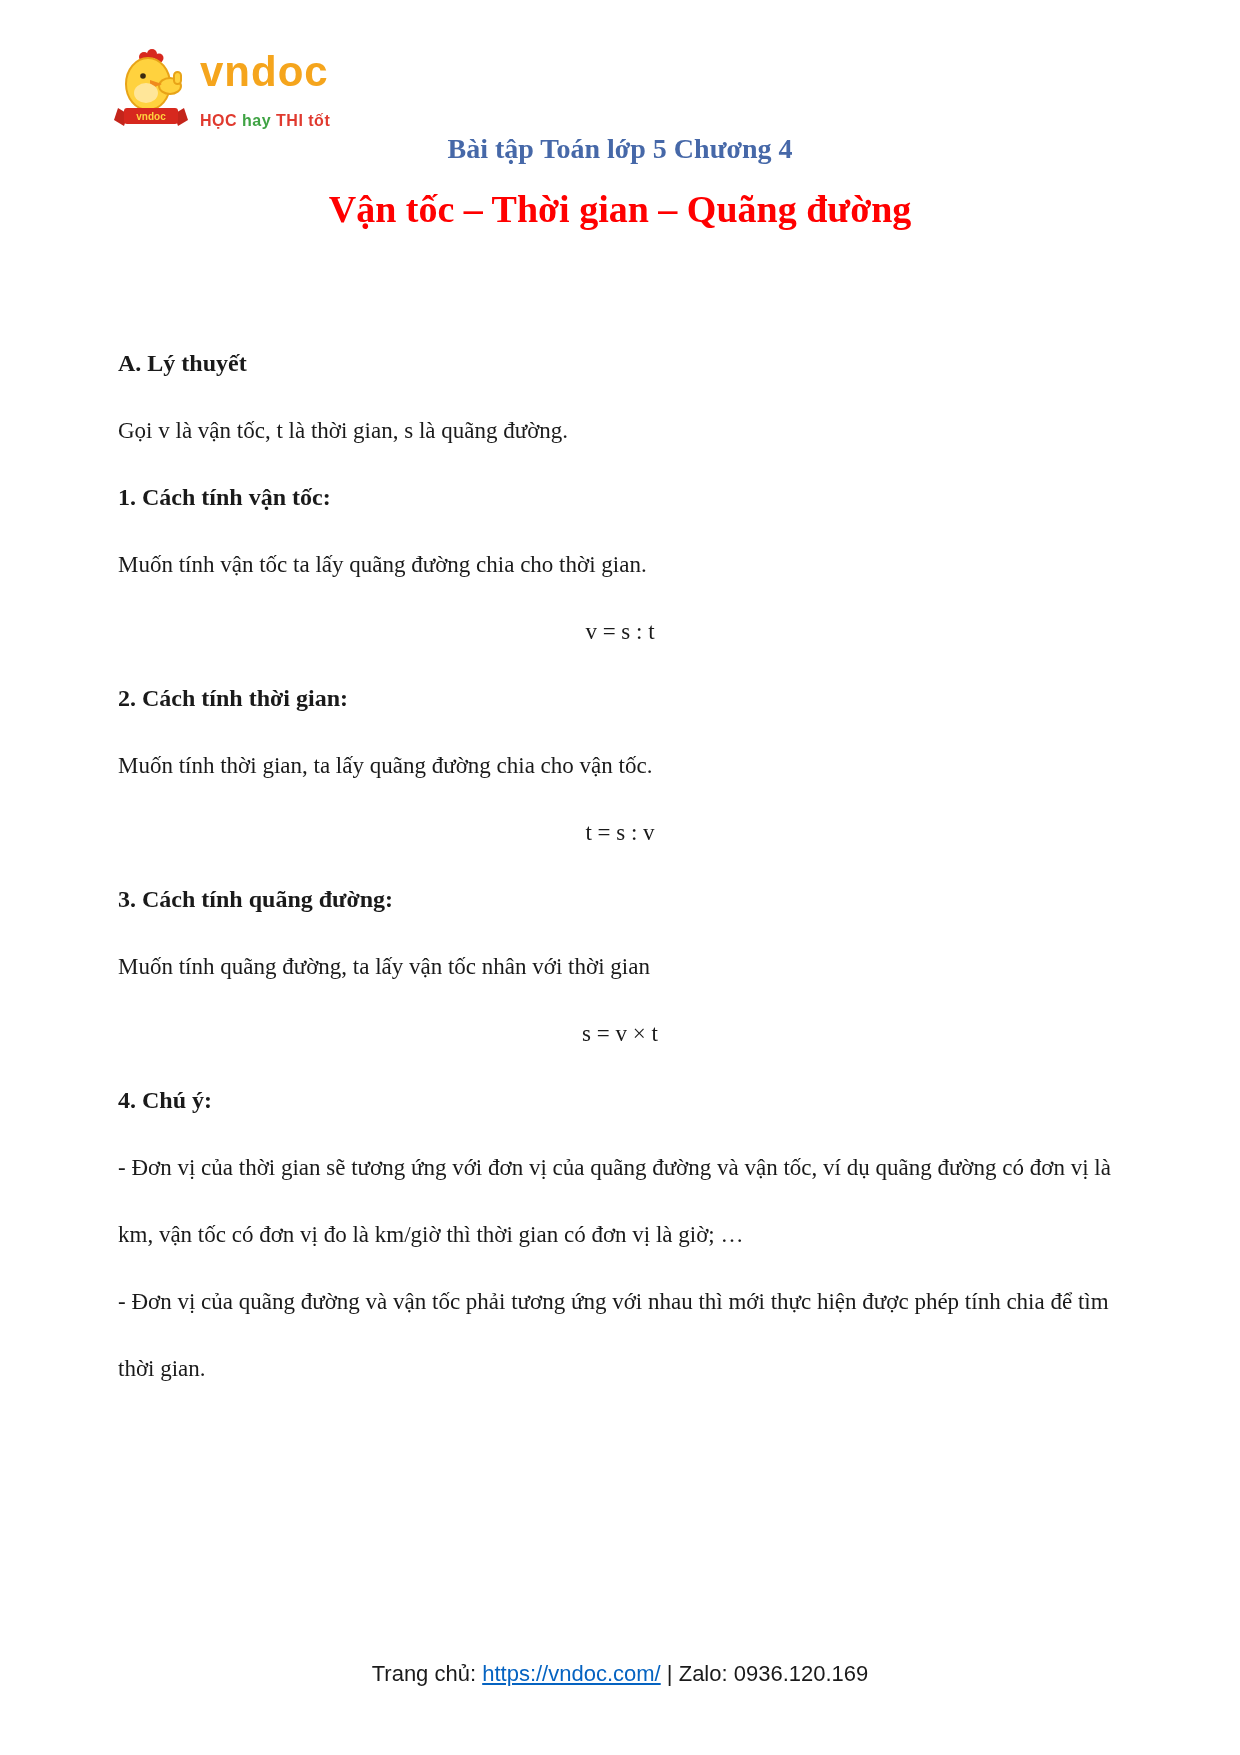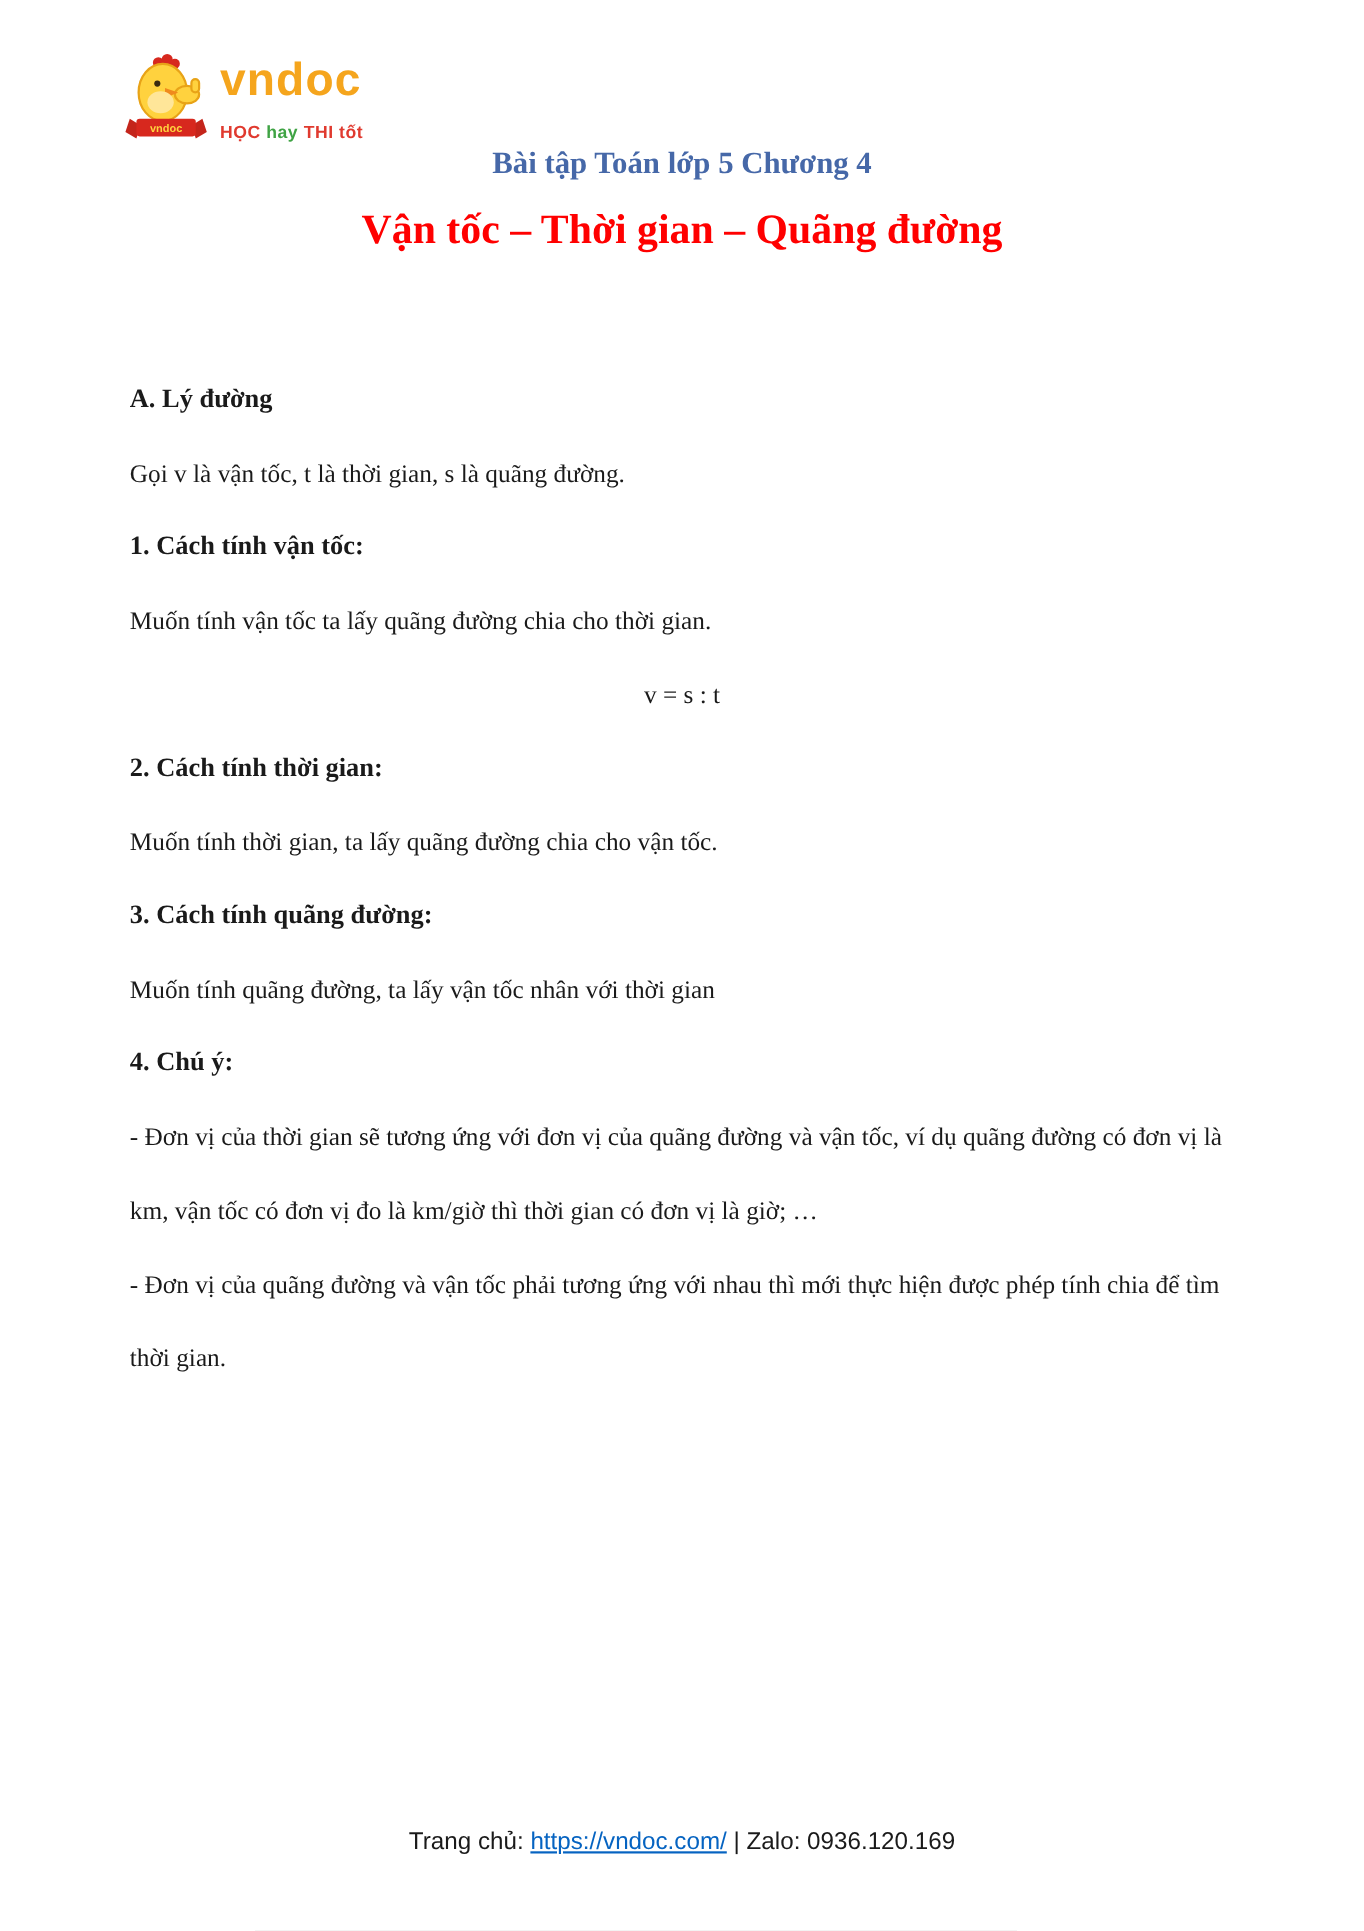--- a/index.html
+++ b/index.html
@@ -90,32 +90,34 @@
         <span class="tag-red">tốt</span>
       </span>
     </div>
   </div>
 
   <div class="content">
     <h1 class="doc-title">Bài tập Toán lớp 5 Chương 4</h1>
     <h2 class="doc-subtitle">Vận tốc – Thời gian – Quãng đường</h2>
 
     <div class="body-text">
-      <p class="para heading">A. Lý đường</p>
+      <p class="para heading">A. Lý thuyết</p>
       <p class="para">Gọi v là vận tốc, t là thời gian, s là quãng đường.</p>
 
       <p class="para heading">1. Cách tính vận tốc:</p>
       <p class="para">Muốn tính vận tốc ta lấy quãng đường chia cho thời gian.</p>
       <p class="para formula">v = s : t</p>
 
       <p class="para heading">2. Cách tính thời gian:</p>
       <p class="para">Muốn tính thời gian, ta lấy quãng đường chia cho vận tốc.</p>
+      <p class="para formula">t = s : v</p>
 
       <p class="para heading">3. Cách tính quãng đường:</p>
       <p class="para">Muốn tính quãng đường, ta lấy vận tốc nhân với thời gian</p>
+      <p class="para formula">s = v × t</p>
 
       <p class="para heading">4. Chú ý:</p>
       <p class="para">- Đơn vị của thời gian sẽ tương ứng với đơn vị của quãng đường và vận tốc, ví dụ quãng đường có đơn vị là km, vận tốc có đơn vị đo là km/giờ thì thời gian có đơn vị là giờ; …</p>
       <p class="para">- Đơn vị của quãng đường và vận tốc phải tương ứng với nhau thì mới thực hiện được phép tính chia để tìm thời gian.</p>
     </div>
   </div>
 
   <div class="footer">
     <span>Trang chủ:</span>
     <a href="#">https://vndoc.com/</a>

